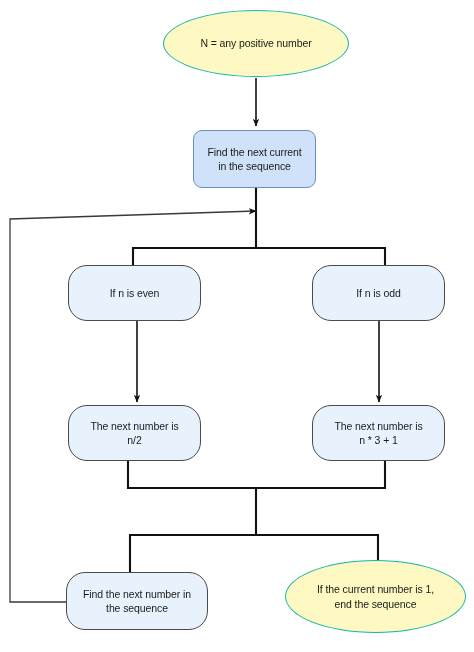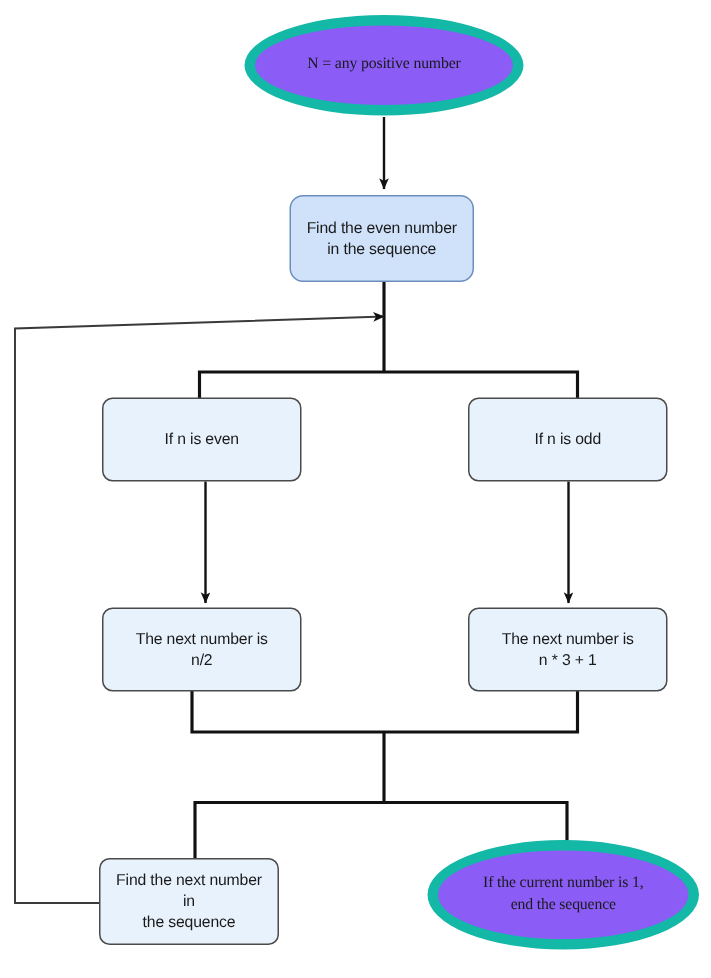--- a/index.html
+++ b/index.html
@@ -34,26 +34,25 @@
     letter-spacing: -0.1px;
     padding: 2px 6px;
   }
   .node span {
     display: block;
     width: 100%;
     white-space: pre-line;
   }
   .terminator {
     border-radius: 50%;
-    background: #8b5cf6;
-    border: 7px solid #14b8a6;
-    font-family: Liberation Serif, serif;
+    background: #fef9c3;
+    border: 1px solid #14b8a6;
   }
   .process {
-    border-radius: 7px;
+    border-radius: 19px;
     background: #e8f2fd;
     border: 1px solid #4a4a4a;
   }
   .process-accent {
     border-radius: 9px;
     background: #cfe2f9;
     border: 1px solid #6c8ebf;
   }
 </style>
 </head>
@@ -83,21 +82,21 @@
   <path d="M130,535 L378,535 M130,535 L130,571 M378,535 L378,571" stroke="#111111" stroke-width="2.1" fill="none" stroke-linecap="square"></path>
 
   <path d="M66,602 L10,602 L10,219 L256,211" stroke="#3a3a3a" stroke-width="1.3" fill="none" marker-end="url(#arrow)"></path>
 </svg>
 
 <div class="node terminator" style="left:163px; top:10px; width:186px; height:67px;">
   <span>N = any positive number</span>
 </div>
 
 <div class="node process-accent" style="left:193px; top:130px; width:123px; height:58px;">
-  <span>Find the even number
+  <span>Find the next current
 in the sequence</span>
 </div>
 
 <div class="node process" style="left:68px; top:265px; width:133px; height:56px;">
   <span>If n is even</span>
 </div>
 
 <div class="node process" style="left:312px; top:265px; width:133px; height:56px;justify-content:center;">
   <span>If n is odd</span>
 </div>
@@ -105,21 +104,21 @@
 <div class="node process" style="left:68px; top:405px; width:133px; height:56px;">
   <span>The next number is
 n/2</span>
 </div>
 
 <div class="node process" style="left:312px; top:405px; width:133px; height:56px;">
   <span>The next number is
 n * 3 + 1</span>
 </div>
 
-<div class="node process" style="left:66px; top:572px; width:120px; height:58px;">
+<div class="node process" style="left:66px; top:572px; width:142px; height:58px;">
   <span>Find the next number in
 the sequence</span>
 </div>
 
 <div class="node terminator" style="left:285px; top:560px; width:181px; height:73px;">
   <span>If the current number is 1,
 end the sequence</span>
 </div>
 
 </body></html>

